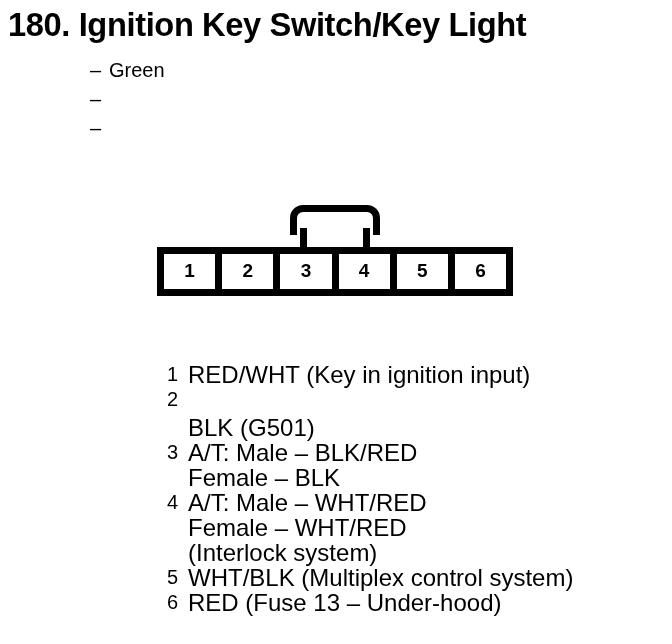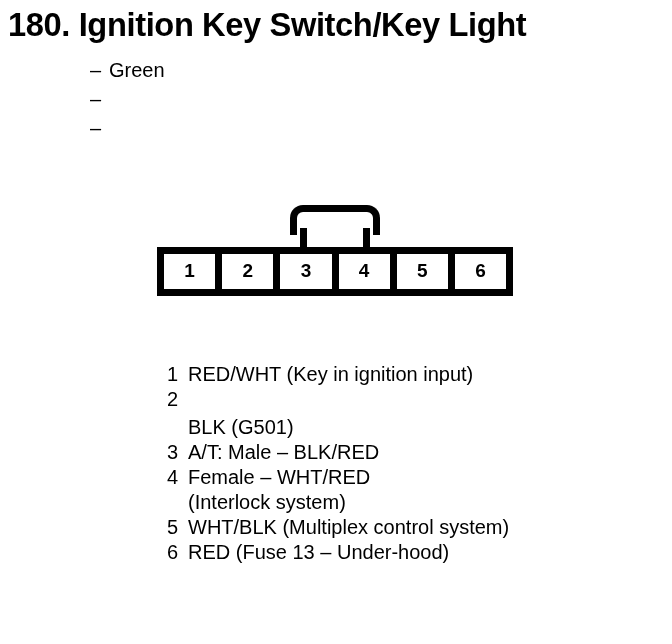--- a/index.html
+++ b/index.html
@@ -139,21 +139,21 @@
     text-align: right;
     font-size: 20px;
     line-height: 25px;
     white-space: nowrap;
   }
   .legend-body {
     flex: 1 1 auto;
     padding-left: 10px;
   }
   .legend-line {
-    font-size: 20px;
+    font-size: 24px;
     line-height: 25px;
     white-space: nowrap;
   }
 </style>
 </head>
 <body>
 
 <div class="page-title">180.  Ignition Key Switch/Key Light</div>
 
 <div class="notes">
@@ -216,26 +216,28 @@
     <span class="legend-num">2</span>
     <span class="legend-body">
       <span class="legend-line" style="display: block; margin-top: 28px;">BLK (G501)</span>
     </span>
   </div>
 
   <div class="legend-item">
     <span class="legend-num">3</span>
     <span class="legend-body">
       <span class="legend-line" style="display: block;">A/T: Male – BLK/RED</span>
+      <span class="legend-line" style="display: block;">Female – BLK</span>
     </span>
   </div>
 
   <div class="legend-item">
     <span class="legend-num">4</span>
     <span class="legend-body">
+      <span class="legend-line" style="display: block;">A/T: Male – WHT/RED</span>
       <span class="legend-line" style="display: block;">Female – WHT/RED</span>
       <span class="legend-line" style="display: block;">(Interlock system)</span>
     </span>
   </div>
 
   <div class="legend-item">
     <span class="legend-num">5</span>
     <span class="legend-body">
       <span class="legend-line" style="display: block;">WHT/BLK (Multiplex control system)</span>
     </span>

